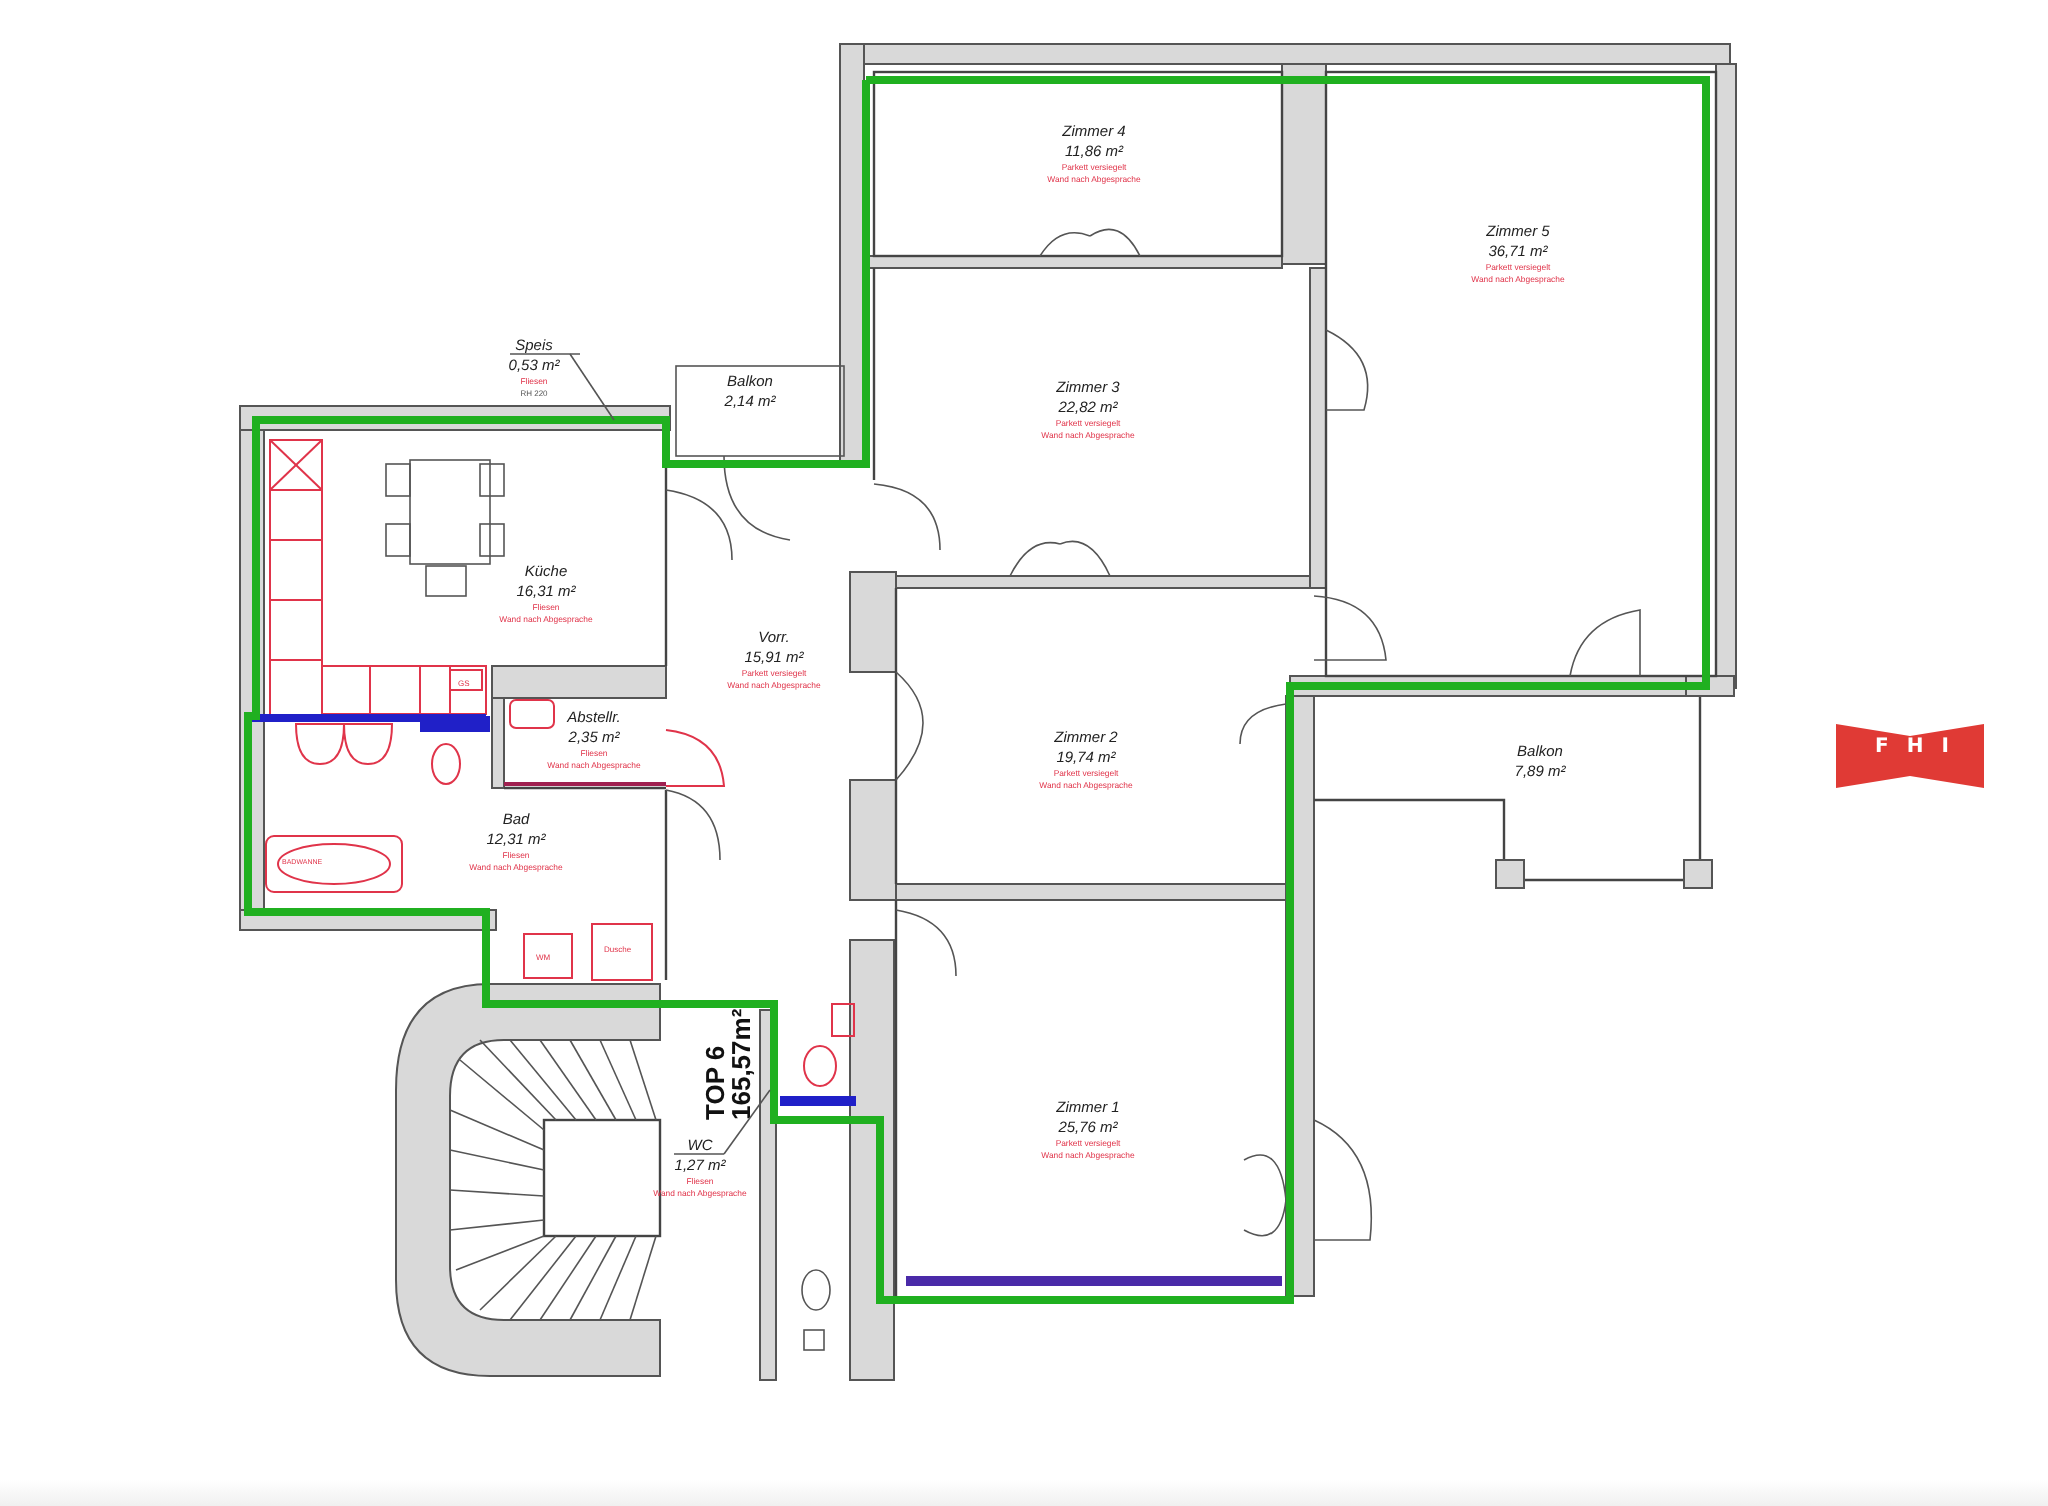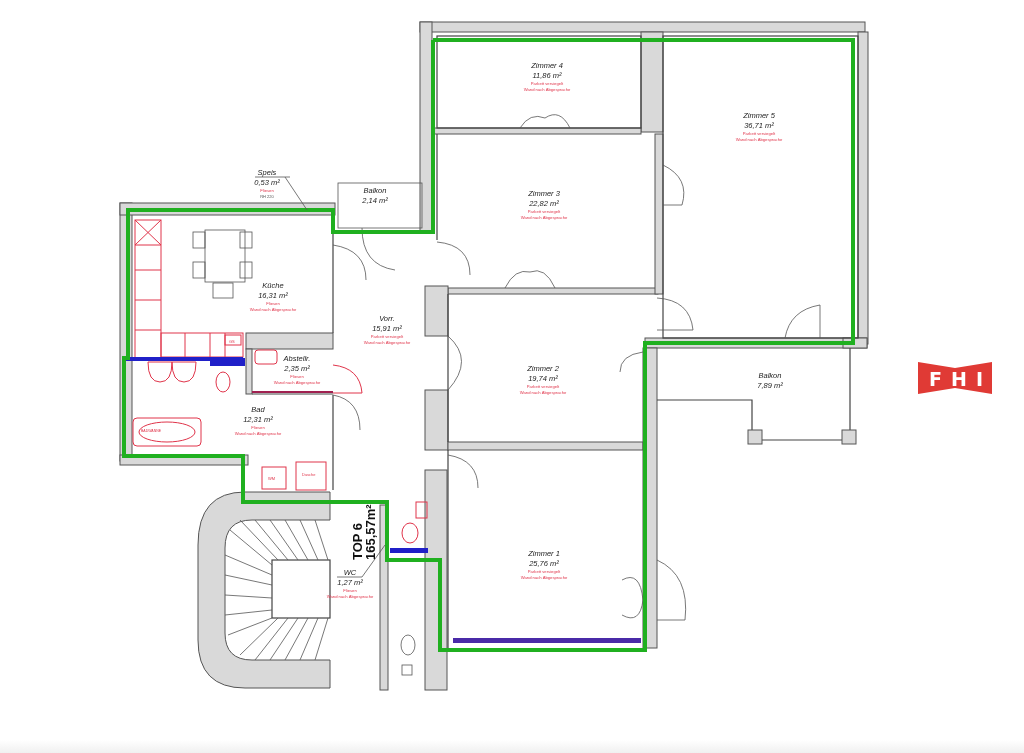--- a/index.html
+++ b/index.html
@@ -11,21 +11,21 @@
   .room-floor { font-size: 4.2px; fill: #e0344a; }
   .wall { fill: #d9d9d9; stroke: #555; stroke-width: 1; }
   .line { stroke: #444; stroke-width: 1.2; fill: none; }
   .thin { stroke: #555; stroke-width: 0.8; fill: none; }
   .green { stroke: #20b020; stroke-width: 4; fill: none; stroke-linejoin: miter; }
   .red { stroke: #e0344a; stroke-width: 1; fill: none; }
   .blue { fill: #2020c8; }
   .top-label { font-weight: bold; font-size: 13px; fill: #111; }
   .logo { position: absolute; left: 918px; top: 358px; width: 74px; height: 40px; }
   .logo-text { position: absolute; left: 0; top: 10px; width: 76px; text-align: center;
-               color: #fff; font-weight: bold; font-size: 19px; letter-spacing: 9px;
+               color: #fff; font-weight: bold; font-size: 10px; letter-spacing: 9px;
                text-indent: 9px; font-family: "DejaVu Sans", sans-serif; }
   .bottom-fade { position: absolute; left: 0; top: 740px; width: 1024px; height: 13px;
                  background: linear-gradient(#ffffff, #f0f0f0); }
 </style>
 </head>
 <body>
 
 <svg id="plan" viewBox="0 0 1024 753" xmlns="http://www.w3.org/2000/svg">
 
   <g>

